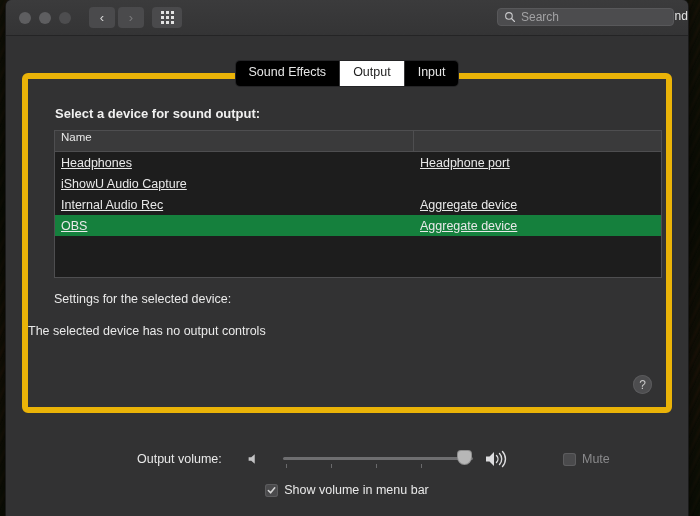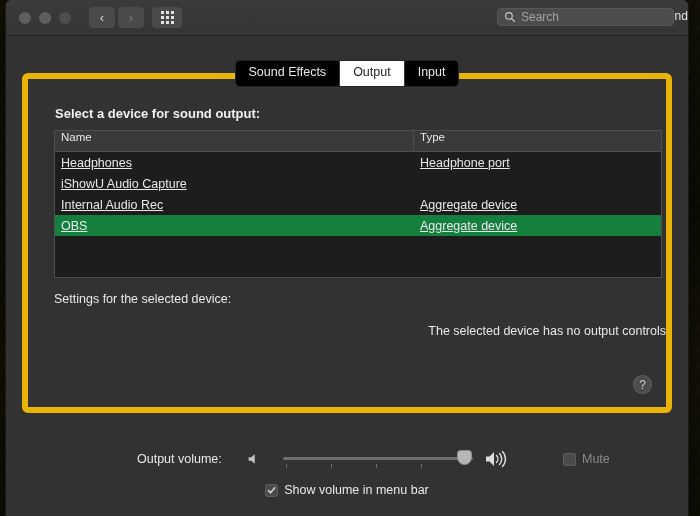--- a/index.html
+++ b/index.html
@@ -210,21 +210,21 @@
 
   #settings-label {
     position: absolute;
     left: 26px; top: 213px;
     font-size: 12.5px;
     color: #e9e9e9;
   }
   #no-controls {
     position: absolute;
     left: 0; right: 0; top: 245px;
-    text-align: right;
+    text-align: left;
     font-size: 12.5px;
     color: #e9e9e9;
   }
 
   #help-button {
     position: absolute;
     right: 14px; bottom: 13px;
     width: 19px; height: 19px;
     border-radius: 50%;
     background: #4d4d4f;
@@ -368,21 +368,20 @@
     </div>
   </div>
 
   <div id="panel">
 
     <div id="panel-title">Select a device for sound output:</div>
 
     <div id="device-table">
       <div id="table-head">
         <div class="th name">Name</div>
-        <div class="th type">Type</div>
       </div>
 
       <div class="trow">
         <div class="cell name">Headphones</div>
         <div class="cell type">Headphone port</div>
       </div>
       <div class="trow">
         <div class="cell name">iShowU Audio Capture</div>
         <div class="cell type"></div>
       </div>

